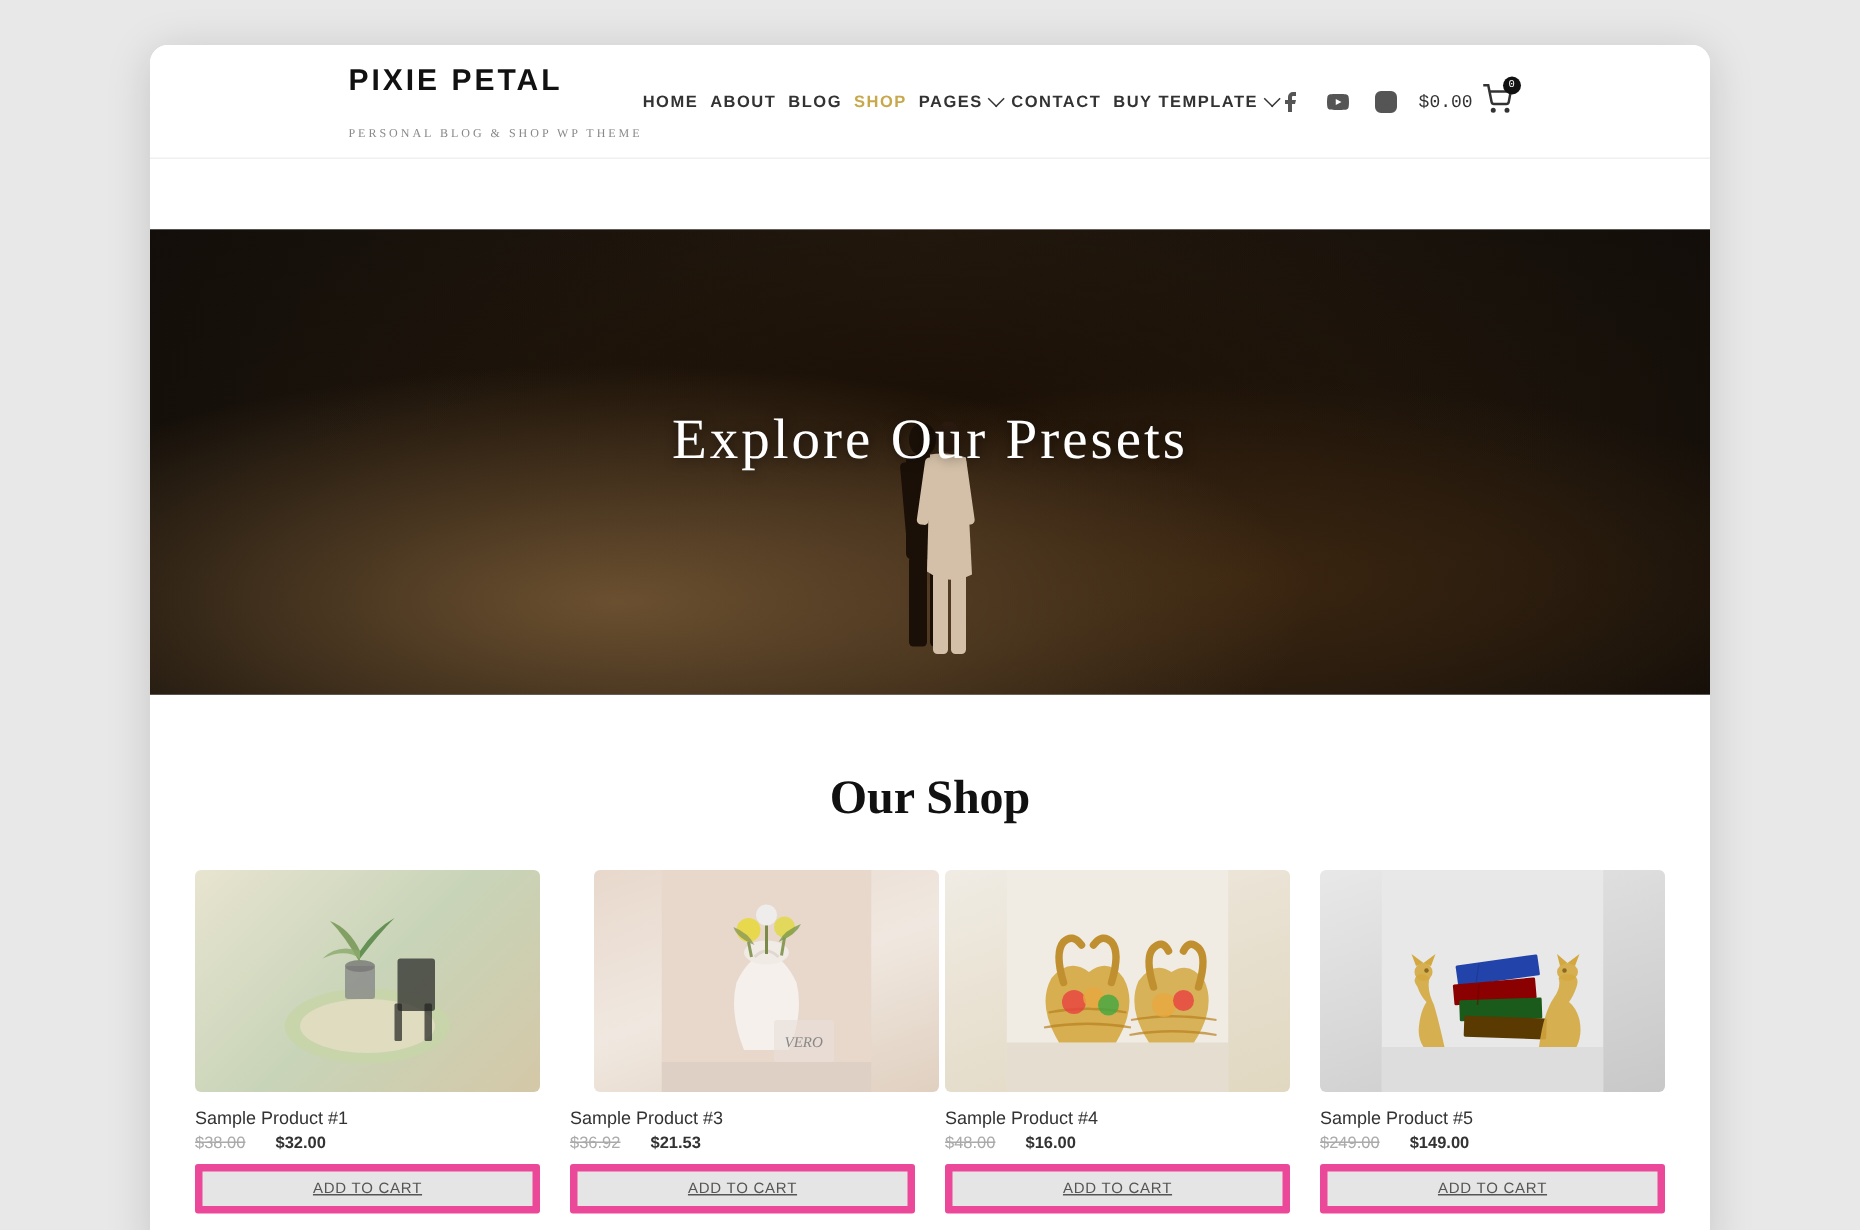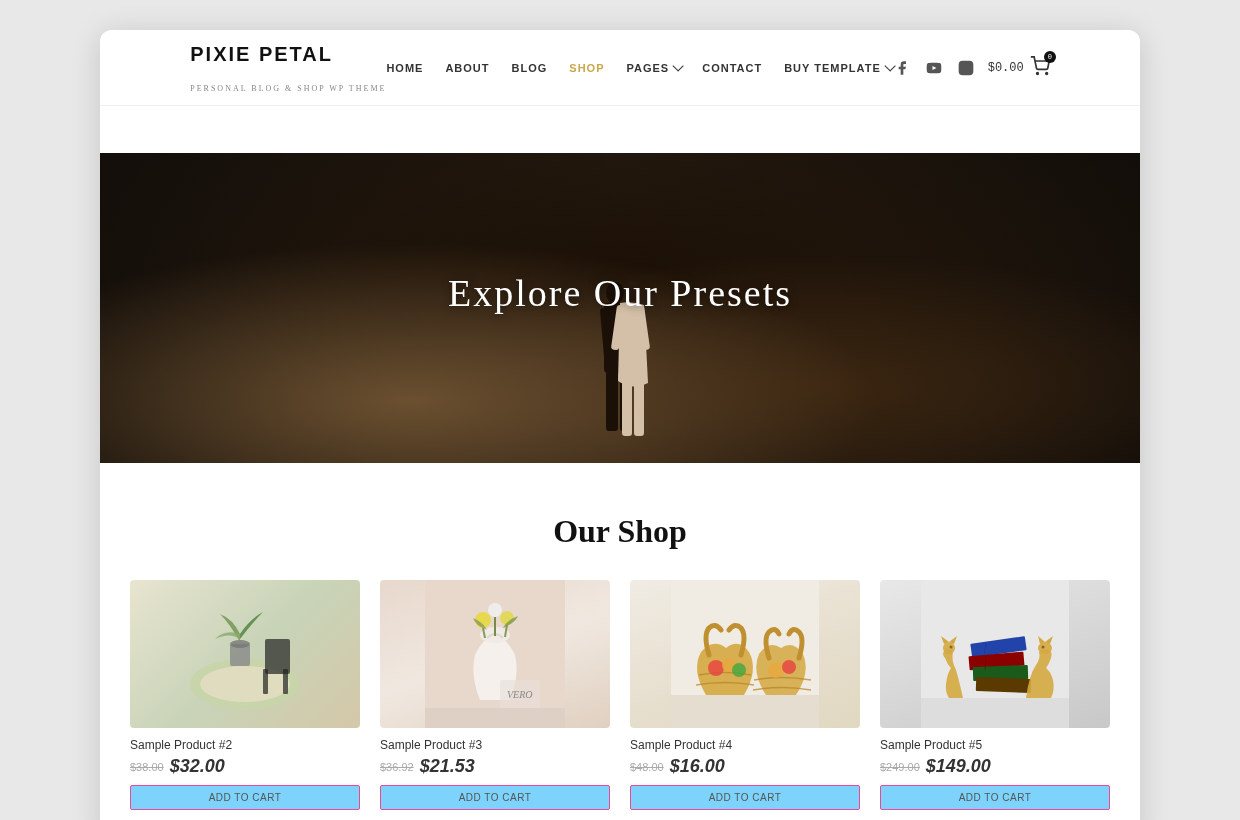--- a/index.html
+++ b/index.html
@@ -44,21 +44,21 @@
     .logo-sub {
       font-size: 8px;
       letter-spacing: 2px;
       color: #888;
       text-transform: uppercase;
       margin-top: 18px;
     }
     .nav {
       display: flex;
       align-items: center;
-      gap: 22px;
+      gap: 8px;
     }
     .nav-item {
       font-family: 'Arial', sans-serif;
       font-size: 11px;
       font-weight: 600;
       letter-spacing: 1px;
       text-transform: uppercase;
       color: #333;
       cursor: pointer;
       text-decoration: none;
@@ -195,20 +195,21 @@
       display: flex;
       align-items: center;
       justify-content: center;
     }
     
     .product-img-2 {
       background: linear-gradient(160deg, #e8d8cc 0%, #f0e8e0 50%, #e0d0c0 100%);
       display: flex;
       align-items: center;
       justify-content: center;
+      margin-left: 16px;
     }
     
     .product-img-3 {
       background: linear-gradient(160deg, #f0ece4 0%, #e8e0d0 50%, #e0d8c0 100%);
       display: flex;
       align-items: center;
       justify-content: center;
     }
     
     .product-img-4 {
@@ -219,49 +220,49 @@
     }
     .product-name {
       font-family: Arial, sans-serif;
       font-size: 12px;
       color: #333;
       margin-bottom: 4px;
     }
     .product-prices {
       display: flex;
       align-items: center;
-      gap: 6px;
+      gap: 20px;
       margin-bottom: 8px;
       text-align: center;
     }
     .price-original {
       font-family: Arial, sans-serif;
       font-size: 11px;
       color: #aaa;
       text-decoration: line-through;
     }
     .price-sale {
       font-family: Arial, sans-serif;
-      font-size: 18px;
+      font-size: 11px;
       color: #333;
       font-weight: 600;
-      font-style: italic;
     }
     .add-to-cart-btn {
-      border: 1px solid #ec4899;
-      background: #7dd3fc;
+      border: 5px solid #ec4899;
+      background: #e5e5e5;
       padding: 6px 12px;
       font-size: 10px;
       font-family: Arial, sans-serif;
       letter-spacing: 0.5px;
       cursor: pointer;
       color: #555;
       text-transform: uppercase;
       border-radius: 2px;
       width: 100%;
+      text-decoration: underline;
     }
     
     .chevron-down {
       display: inline-block;
       width: 8px;
       height: 8px;
       border-right: 1.5px solid #333;
       border-bottom: 1.5px solid #333;
       transform: rotate(45deg) translateY(-3px);
     }
@@ -370,21 +371,21 @@
 
             <path d="M65 58 Q55 40 45 30 Q58 35 65 50Z" fill="#7a9a5a" opacity="0.9"></path>
             <path d="M65 55 Q78 38 88 28 Q75 35 65 50Z" fill="#5a8a4a" opacity="0.9"></path>
             <path d="M65 50 Q50 45 40 55 Q55 48 65 55Z" fill="#8aaa6a" opacity="0.8"></path>
 
             <rect x="90" y="55" width="25" height="35" rx="2" fill="#222" opacity="0.7"></rect>
             <rect x="88" y="85" width="5" height="25" rx="1" fill="#222" opacity="0.7"></rect>
             <rect x="108" y="85" width="5" height="25" rx="1" fill="#222" opacity="0.7"></rect>
           </svg>
         </div>
-        <span class="product-name">Sample Product #2</span>
+        <span class="product-name">Sample Product #1</span>
         <div class="product-prices">
           <span class="price-original">$38.00</span>
           <span class="price-sale">$32.00</span>
         </div>
         <button class="add-to-cart-btn">ADD TO CART</button>
       </div>
 
       <div class="product-card">
         <div class="product-img product-img-2">
           <svg width="140" height="148" viewBox="0 0 140 148">

